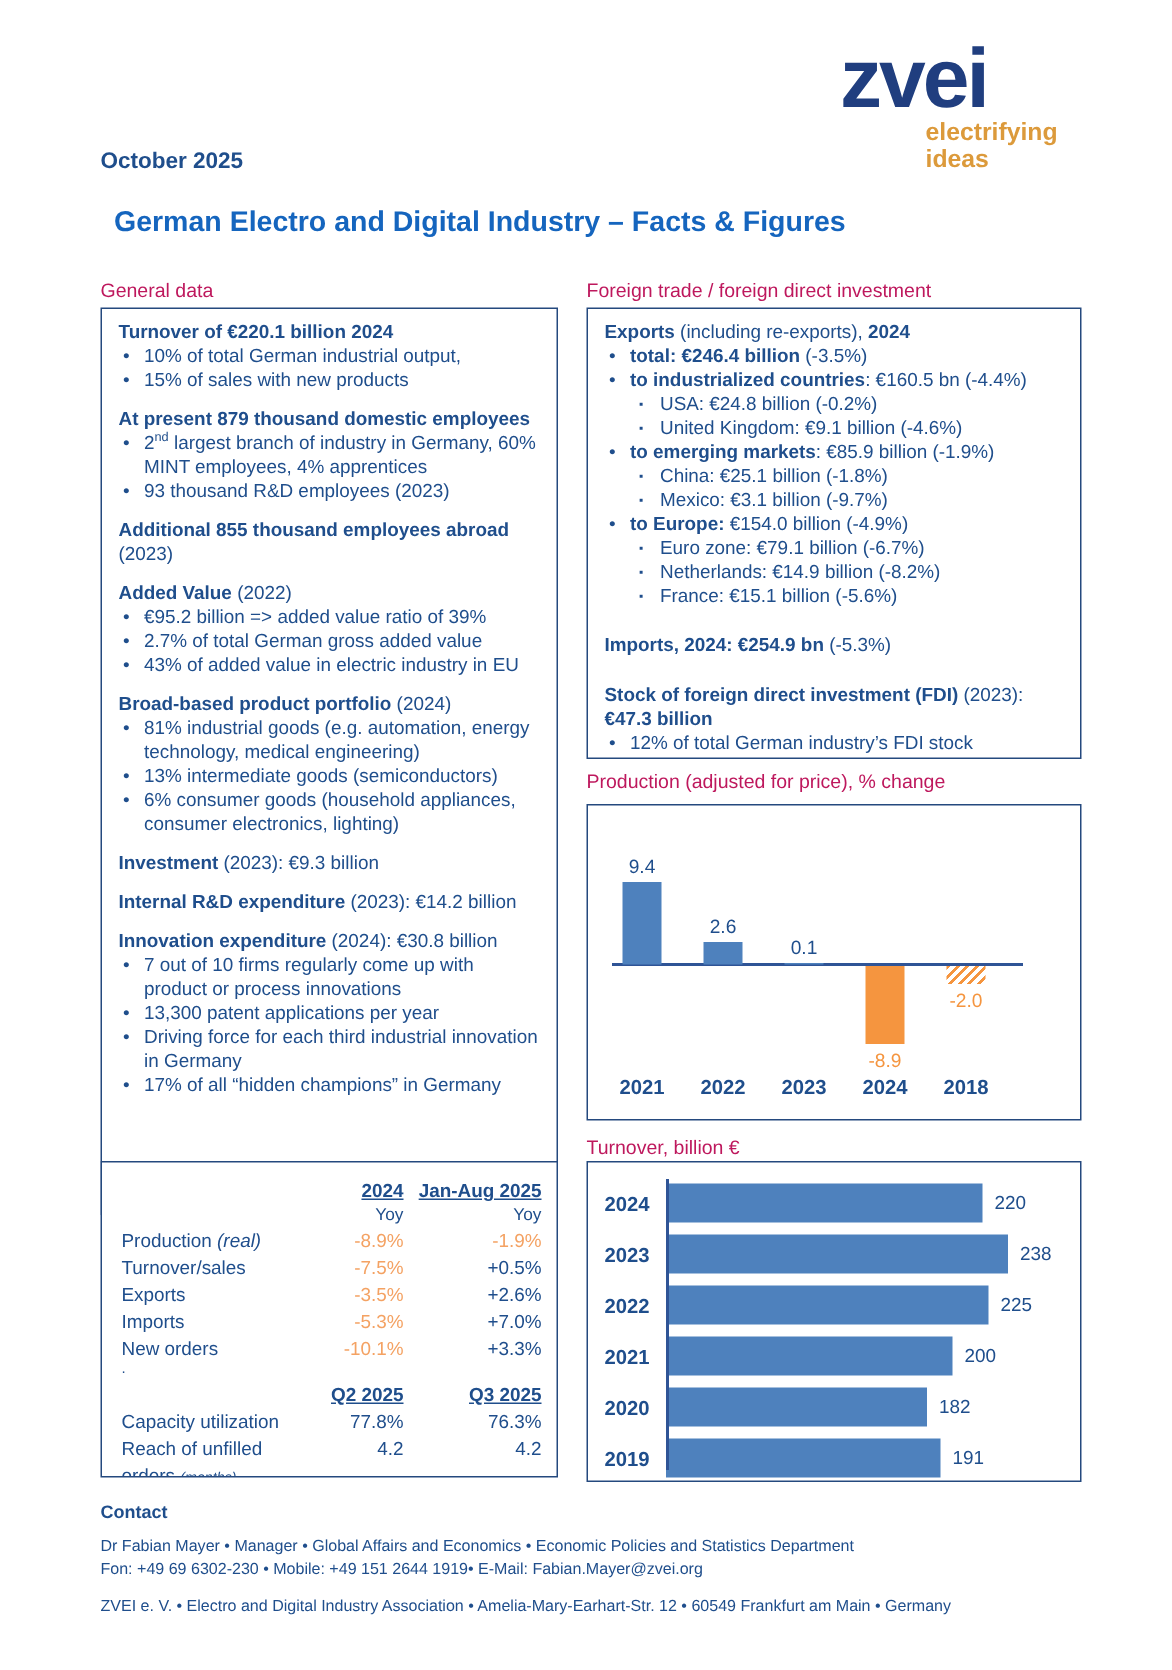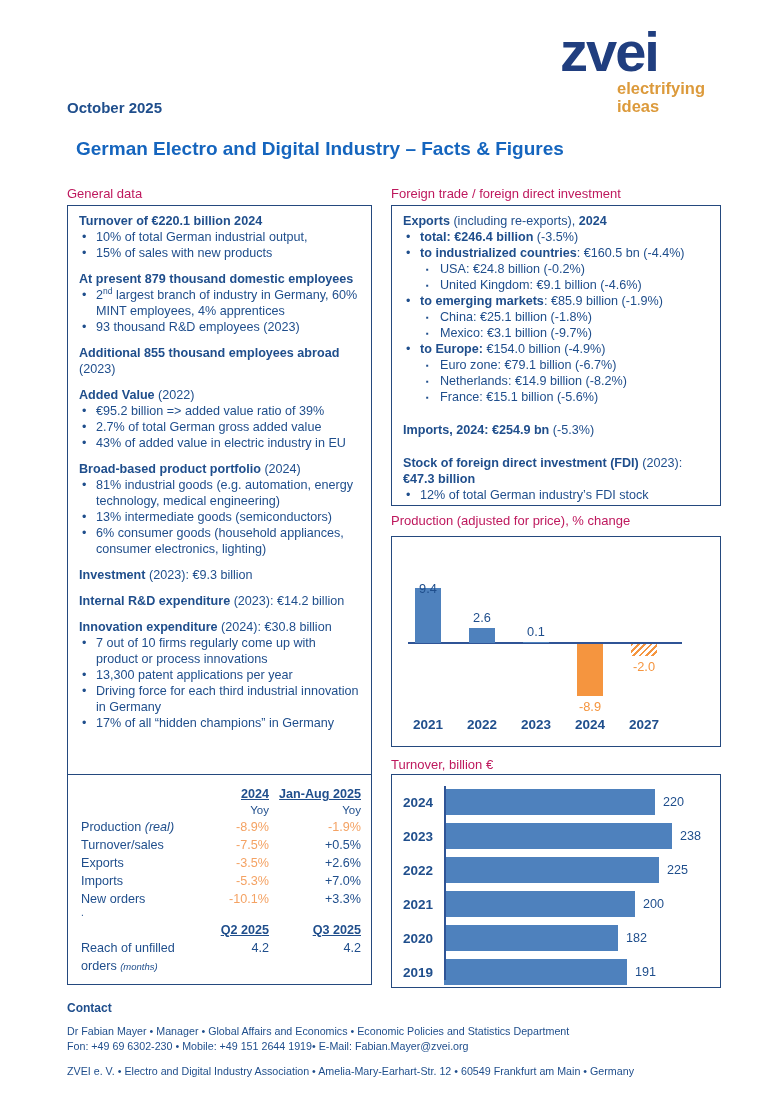--- a/index.html
+++ b/index.html
@@ -224,34 +224,34 @@
           <span class="mk">•</span>
           <span class="tx"><span>12% of total German industry’s FDI stock</span></span>
         </div>
       </div>
   </div>
 
   <div class="box" id="box-prod">
     <div class="chart1" id="prod-chart">
         <div class="axis-h"></div>
         <div class="pbar" style="background: rgb(78, 129, 189); left: 23px; height: 55px; top: 51px;"></div>
-        <div class="pval" style="left: 7px; top: 44px;">9.4</div>
+        <div class="pval" style="left: 7px; top: 33px;">9.4</div>
         <div class="pcat" style="left: 7px;">2021</div>
         <div class="pbar" style="background: rgb(78, 129, 189); left: 77px; height: 15px; top: 91px;"></div>
         <div class="pval" style="left: 61px; top: 73px;">2.6</div>
         <div class="pcat" style="left: 61px;">2022</div>
         <div class="pbar" style="background: rgb(78, 129, 189); left: 131px; height: 1px; top: 105px;"></div>
         <div class="pval" style="left: 115px; top: 87px;">0.1</div>
         <div class="pcat" style="left: 115px;">2023</div>
         <div class="pbar" style="background: rgb(245, 149, 63); left: 185px; height: 52px; top: 107px;"></div>
         <div class="pval neg" style="left: 169px; top: 162px;">-8.9</div>
         <div class="pcat" style="left: 169px;">2024</div>
         <div class="pbar hatch" style="left: 239px; height: 12px; top: 107px;"></div>
         <div class="pval neg" style="left: 223px; top: 122px;">-2.0</div>
-        <div class="pcat" style="left: 223px;">2027</div>
+        <div class="pcat" style="left: 223px;">2018</div>
       </div>
   </div>
 
   <div class="box" id="box-cycle">
     <div id="cycle-content">
         <div class="t-row">
           <div class="t-label"></div>
           <div class="t-c"><span class="t-head">2024</span></div>
           <div class="t-c2"><span class="t-head">Jan-Aug 2025</span></div>
         </div>
@@ -285,20 +285,25 @@
           <div class="t-c neg">-10.1%</div>
           <div class="t-c2">+3.3%</div>
         </div>
         <div class="t-dot">.</div>
         <div class="t-row t-qhead">
           <div class="t-label"></div>
           <div class="t-c"><span class="t-head">Q2 2025</span></div>
           <div class="t-c2"><span class="t-head">Q3 2025</span></div>
         </div>
         <div class="t-row">
+          <div class="t-label"><span>Capacity utilization</span></div>
+          <div class="t-c">77.8%</div>
+          <div class="t-c2">76.3%</div>
+        </div>
+        <div class="t-row">
           <div class="t-label"><span>Reach of unfilled orders </span><span class="italic small">(months)</span></div>
           <div class="t-c">4.2</div>
           <div class="t-c2">4.2</div>
         </div>
       </div>
   </div>
 
   <div class="box" id="box-turnover">
     <div class="chart2" id="turn-chart">
         <div class="axis-v"></div>

